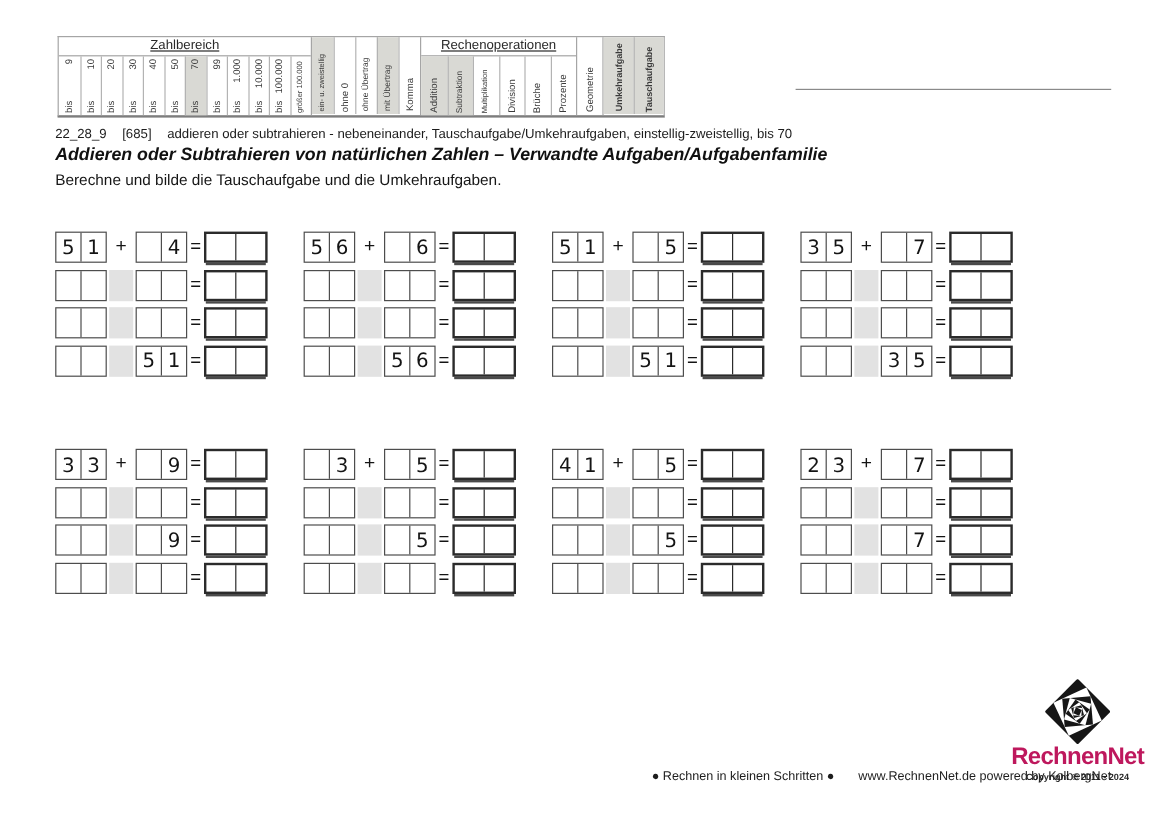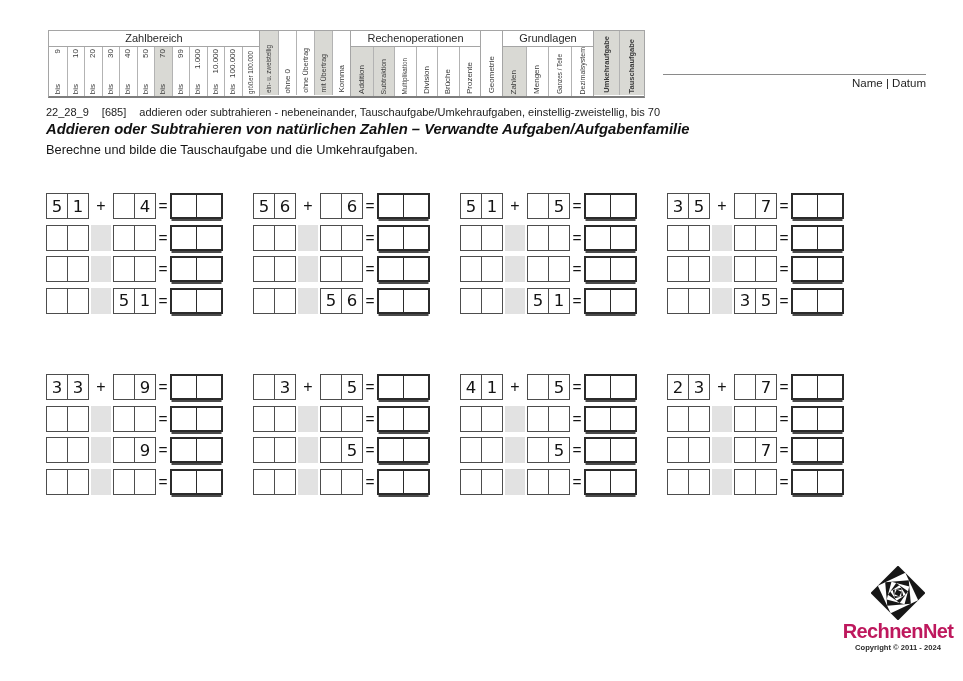--- a/index.html
+++ b/index.html
@@ -4,21 +4,21 @@
 <style>
   html,body{margin:0;padding:0;background:#fff;}
   .page{position:relative;width:963px;height:681px;background:#ffffff;overflow:hidden;
         font-family:"Liberation Sans","DejaVu Sans",sans-serif;color:#1a1a1a;}
 
   
   .ftable{position:absolute;left:48px;top:30px;display:flex;
           border:1px solid #a5a5a5;border-bottom:2px solid #7d7d7d;background:#fff;}
   .fsec{display:flex;flex-direction:column;border-left:1px solid #a5a5a5;}
   .fsec:first-child{border-left:none;}
-  .fgroup-label{height:15px;line-height:15px;font-size:11px;text-align:center;color:#2a2a2a;}
+  .fgroup-label{height:15px;line-height:15px;font-size:11px;text-align:center;color:#2a2a2a;text-decoration:underline;}
   .fcells{display:flex;border-top:1px solid #a5a5a5;height:49px;}
   .ftall .fcells{border-top:none;height:64px;}
   .fcell{box-sizing:border-box;border-left:1px solid #b3b3b3;display:flex;flex-direction:column;
          align-items:center;justify-content:flex-end;overflow:hidden;padding:2px 0;}
   .fcell:first-child{border-left:none;}
   .ftall .fcell:first-child{border-left:none;}
   .fcell.gray{background:#d9d9d4;}
   .v{writing-mode:vertical-rl;transform:rotate(180deg);font-size:8px;line-height:1;
      color:#3a3a3a;white-space:nowrap;}
   .v.small{font-size:7px;}
@@ -163,52 +163,34 @@
           </div>
         </div>
       </div>
       <div class="fsec ftall">
         <div class="fcells">
           <div class="fcell" style="width: 21px;">
             <span class="v">Geometrie</span>
           </div>
         </div>
       </div>
-      <div class="fsec">
-        <div class="fgroup-label">Grundlagen</div>
-        <div class="fcells">
-          <div class="fcell gray" style="width: 22.5px;">
-            <span class="v">Zahlen</span>
-          </div>
-          <div class="fcell" style="width: 22.5px;">
-            <span class="v">Mengen</span>
-          </div>
-          <div class="fcell" style="width: 22.5px;">
-            <span class="v tiny">Ganzes / Teile</span>
-          </div>
-          <div class="fcell" style="width: 22.5px;">
-            <span class="v small">Dezimalsystem</span>
-          </div>
-        </div>
-      </div>
       <div class="fsec ftall">
         <div class="fcells">
           <div class="fcell gray" style="width: 25px;">
             <span class="v bold">Umkehraufgabe</span>
           </div>
           <div class="fcell gray" style="width: 25px;">
             <span class="v bold">Tauschaufgabe</span>
           </div>
         </div>
       </div>
     </div>
 
   <div class="namedate">
     <div class="line"></div>
-    <div class="lbl">Name | Datum</div>
   </div>
 
   <div class="meta">
     <span>22_28_9</span><span>[685]</span><span>addieren oder subtrahieren - nebeneinander, Tauschaufgabe/Umkehraufgaben, einstellig-zweistellig, bis 70</span>
   </div>
   <div class="wtitle">Addieren oder Subtrahieren von natürlichen Zahlen – Verwandte Aufgaben/Aufgabenfamilie</div>
   <div class="winstr">Berechne und bilde die Tauschaufgabe und die Umkehraufgaben.</div>
 
   <div class="problems" id="problems">
       <div class="pset">
@@ -821,14 +803,18 @@
                 </g>
               </g>
             </g>
           </g>
         </g>
       </svg>
     <div class="wordmark">RechnenNet</div>
     <div class="copy">Copyright © 2011 - 2024</div>
   </div>
 
+  <div class="footer-right">
+    <span>● Rechnen in kleinen Schritten ●</span>
+    <span>www.RechnenNet.de powered by KolbergNet</span>
+  </div>
 
 </div>
 
 </body></html>

